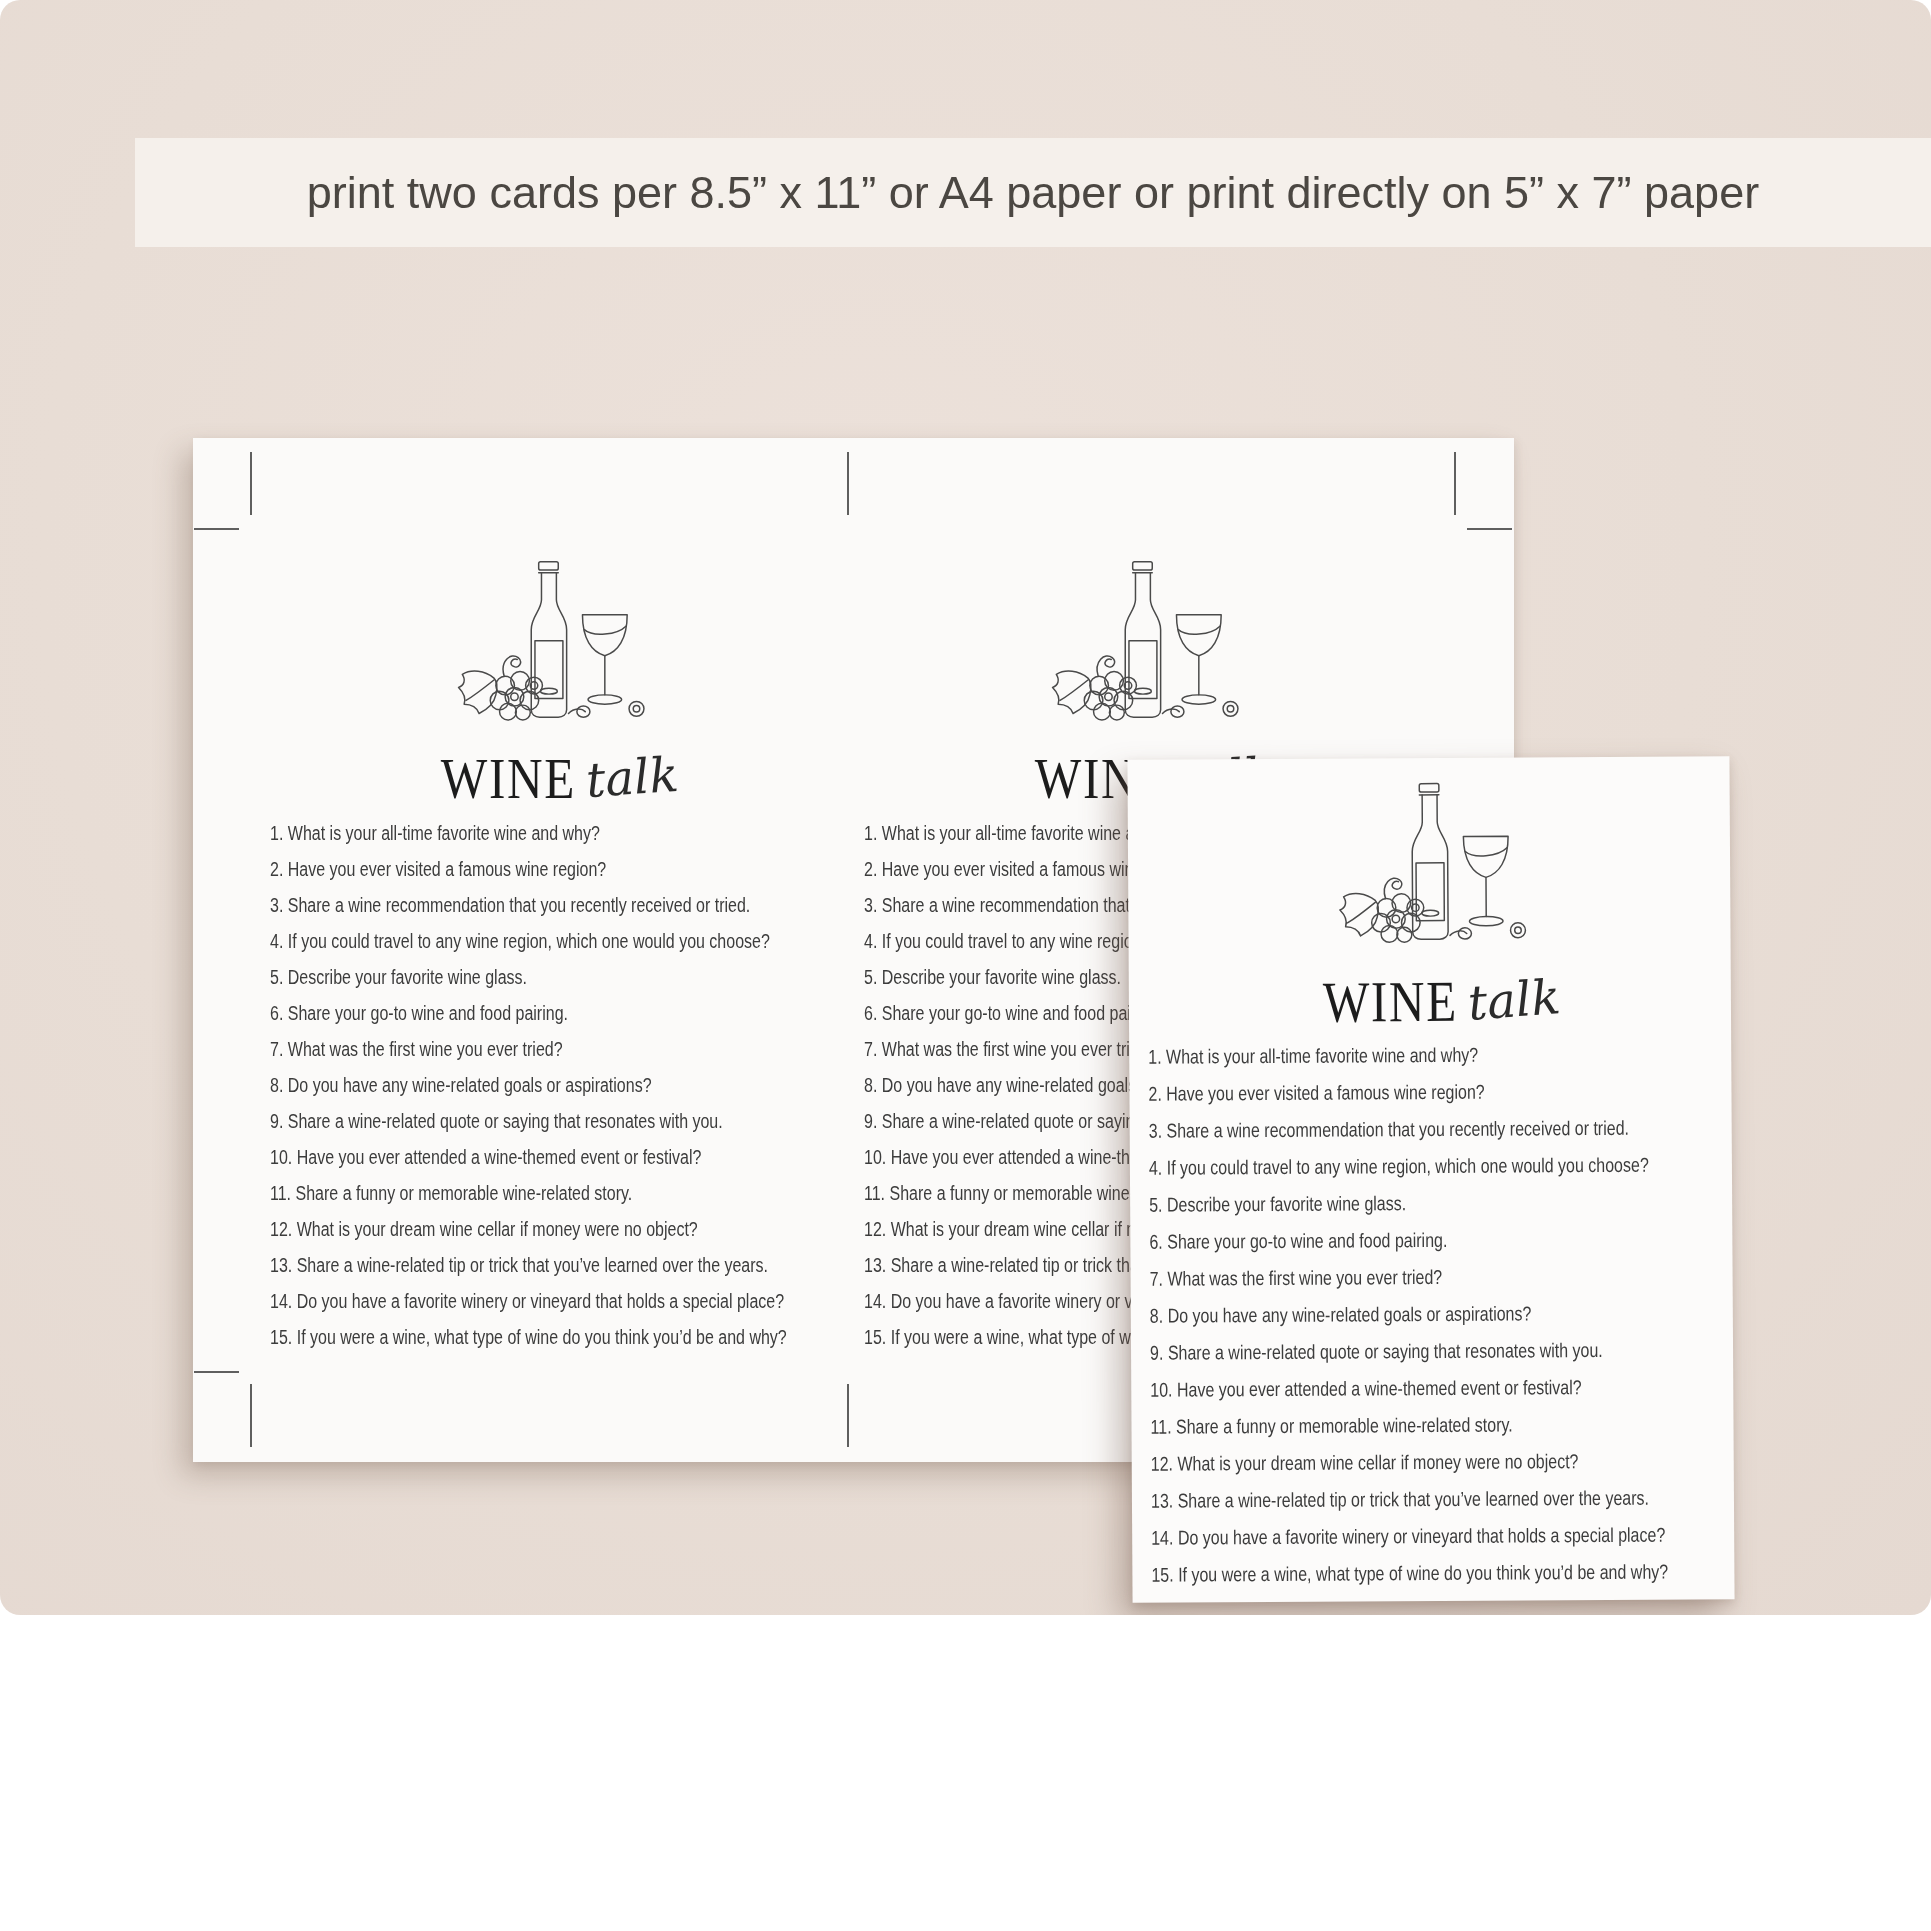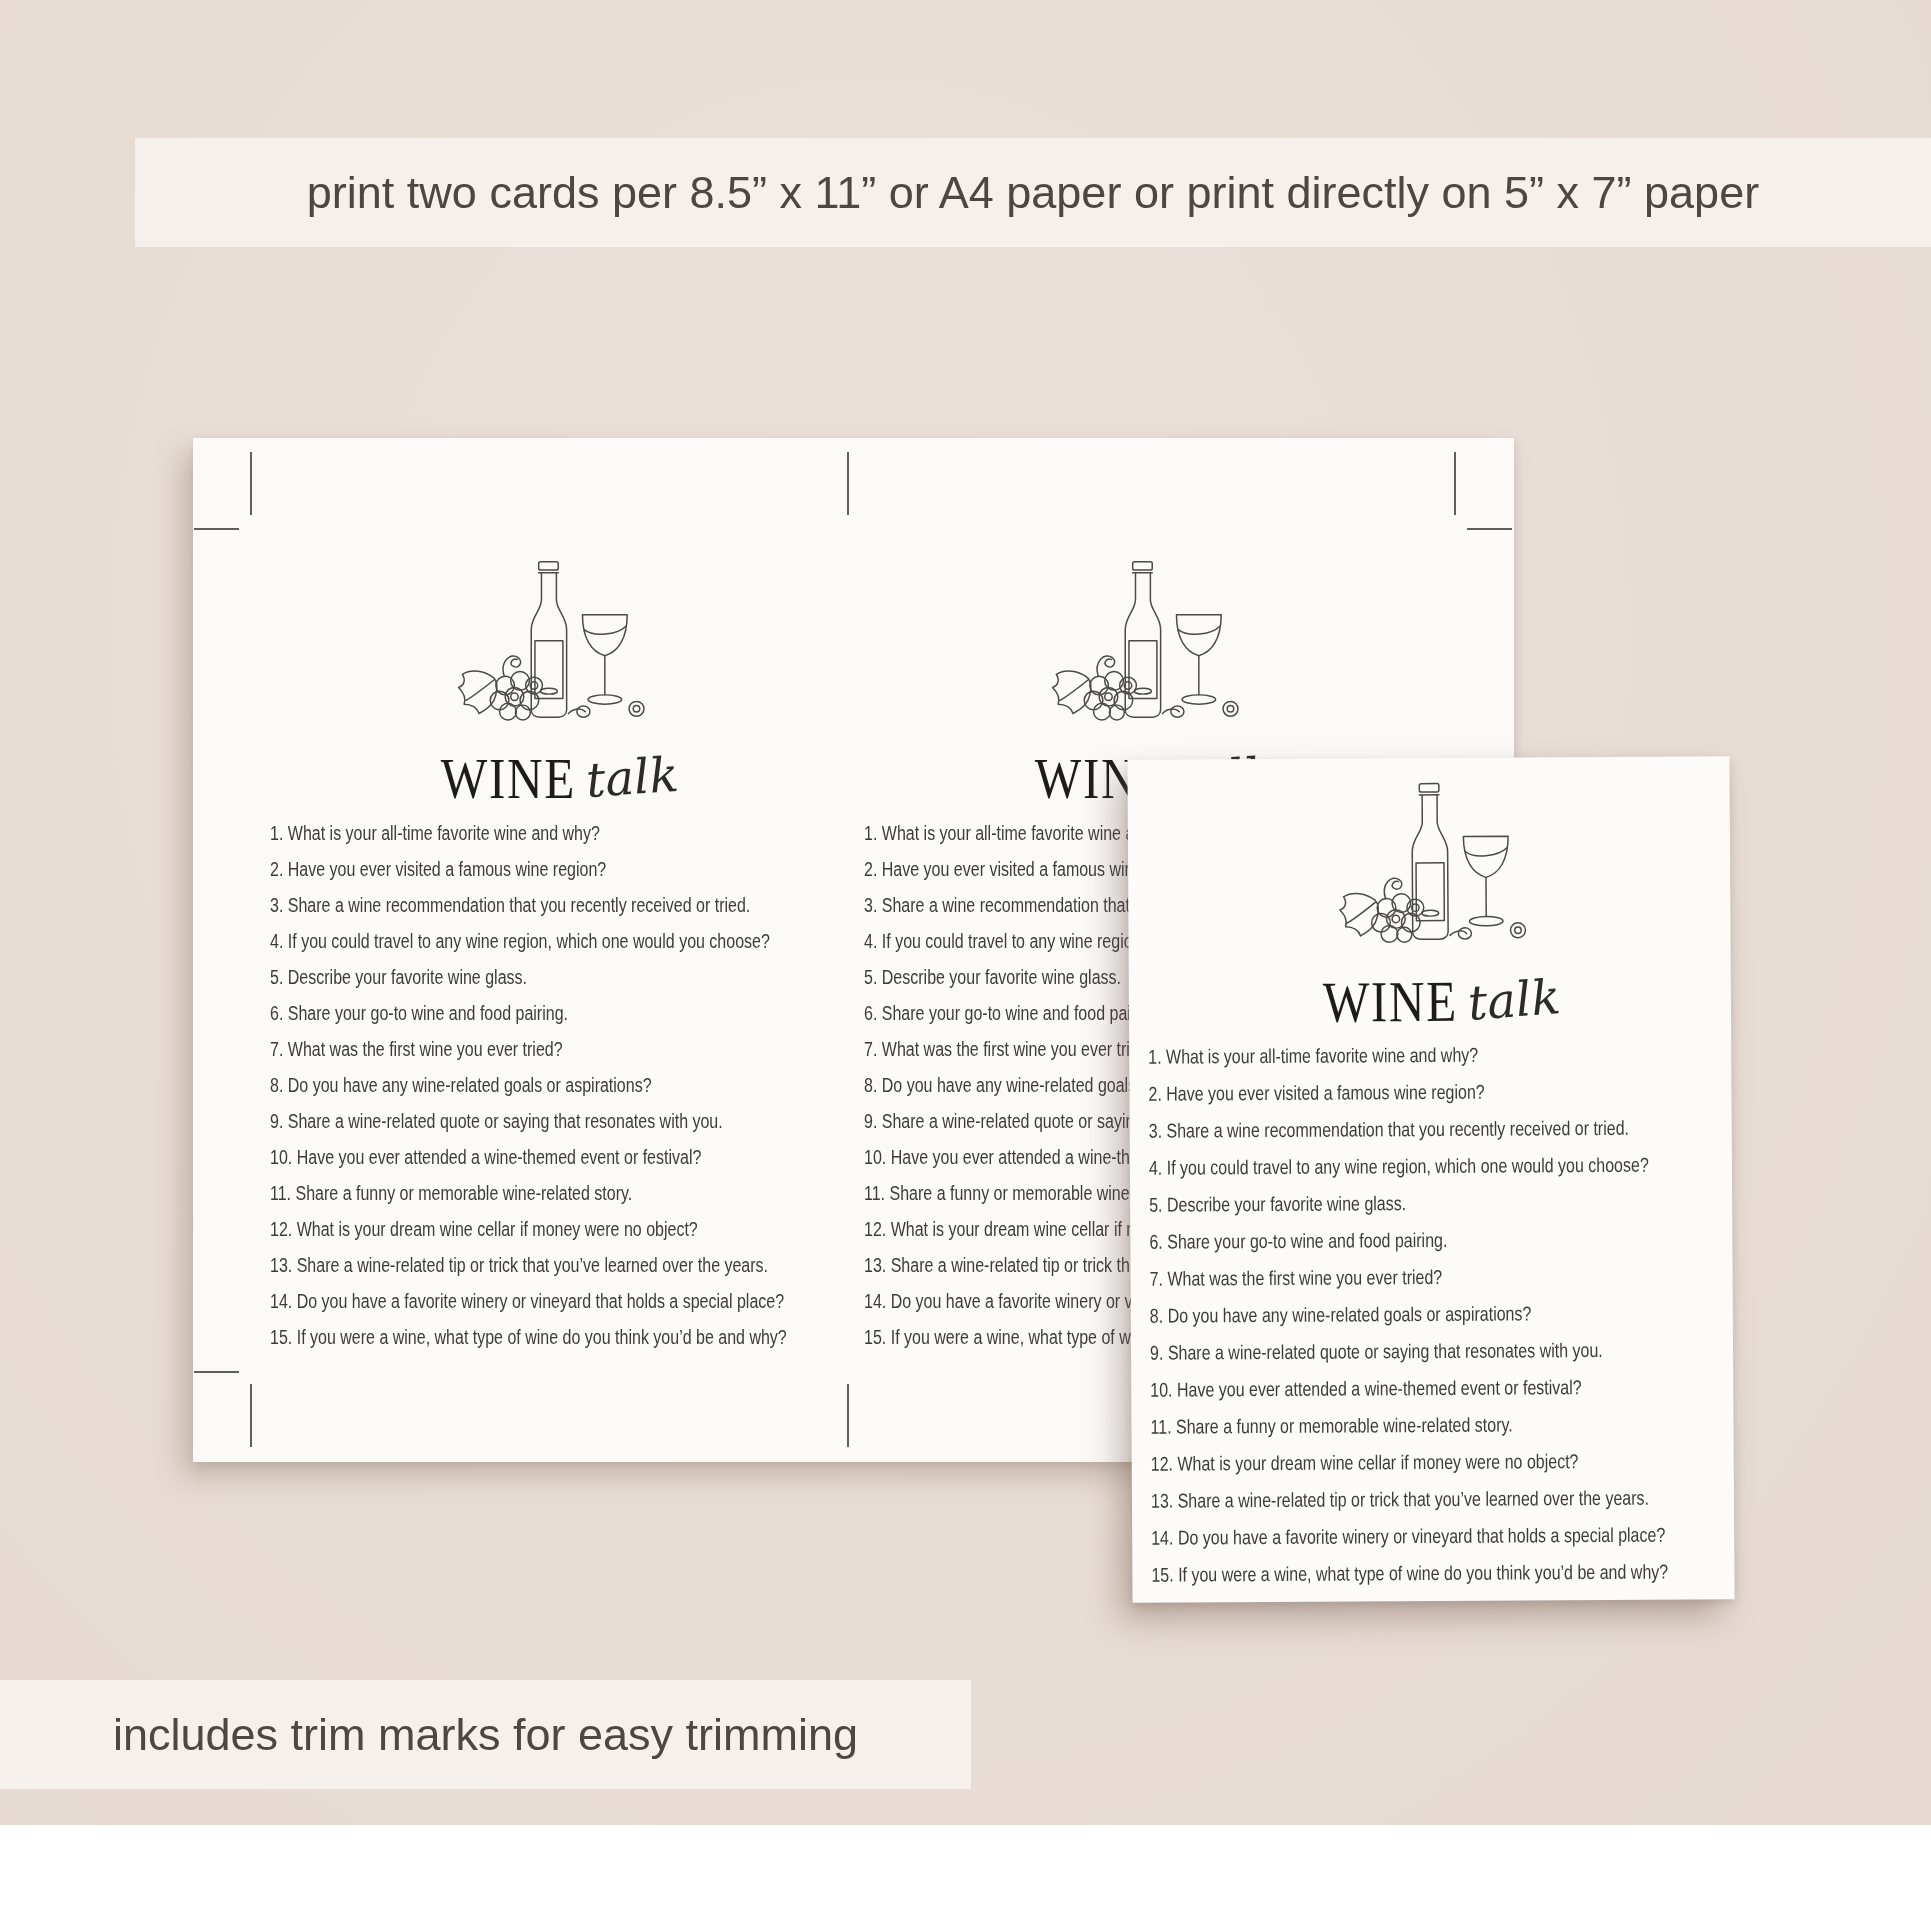--- a/index.html
+++ b/index.html
@@ -1,21 +1,22 @@
 <!DOCTYPE html>
 <html><head>
 <meta charset="utf-8">
 <style>
   html,body{margin:0;padding:0;}
   .stage{
     position:relative;
-    width:1931px;height:1825px;
+    width:1931px;height:1615px;
     background:radial-gradient(ellipse at 45% 35%, #ece1da 0%, #e8ddd5 55%, #e5d9d1 100%);
     overflow:hidden;
     font-family:"Liberation Sans", sans-serif;
+    border-radius:20px;
   }
 
   
   .banner{
     position:absolute;
     background:#f5f0eb;
     display:flex;align-items:center;justify-content:center;
     color:#4b4742;
     font-size:45px;
     letter-spacing:0px;

